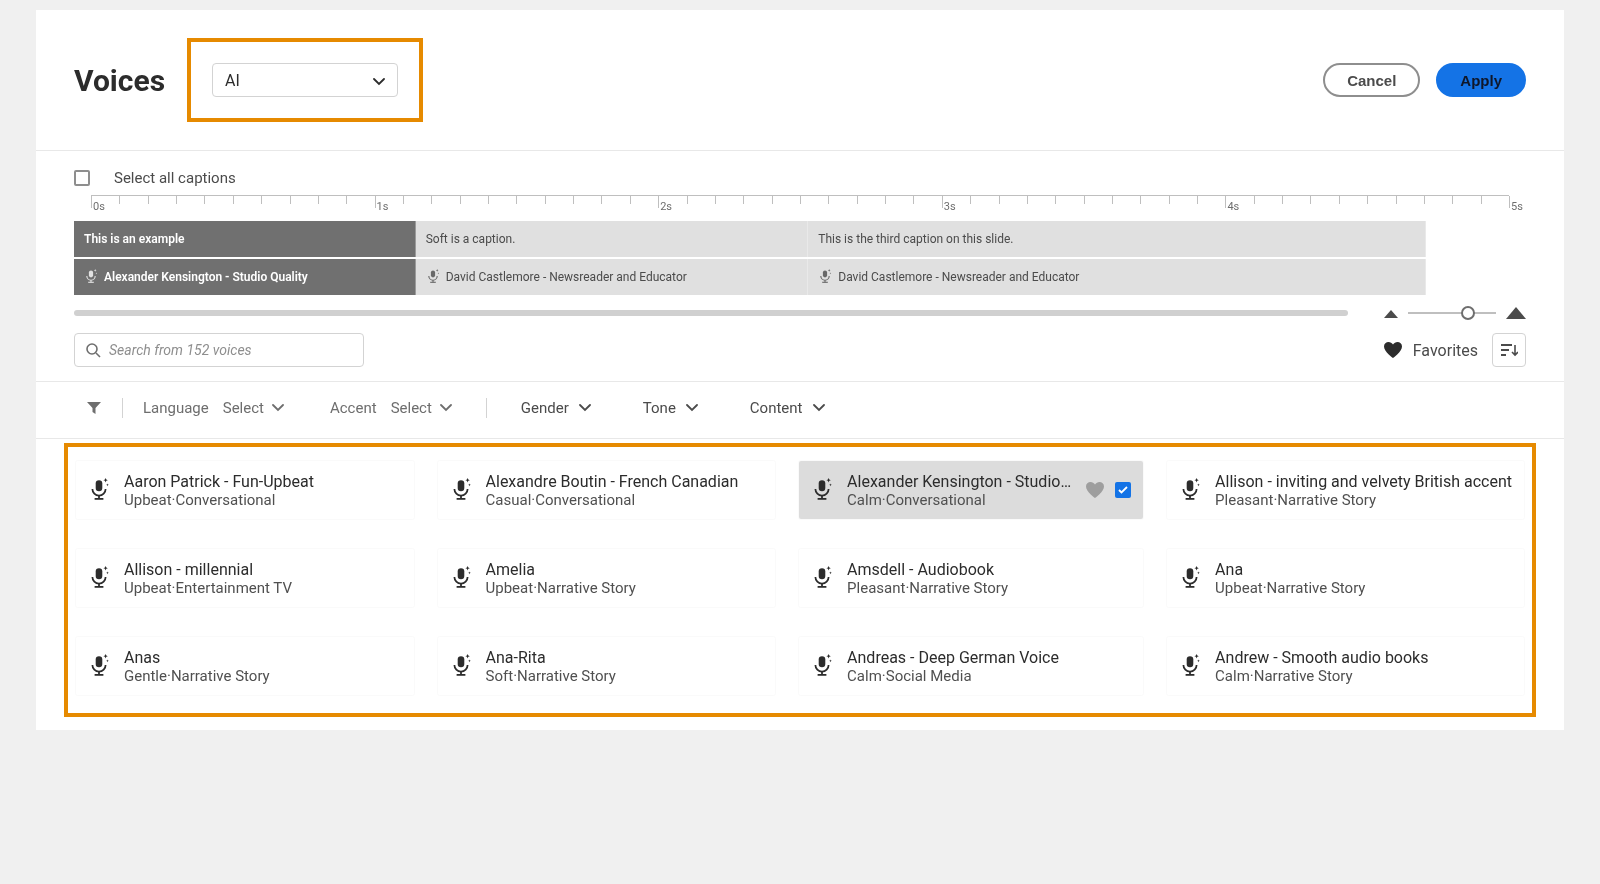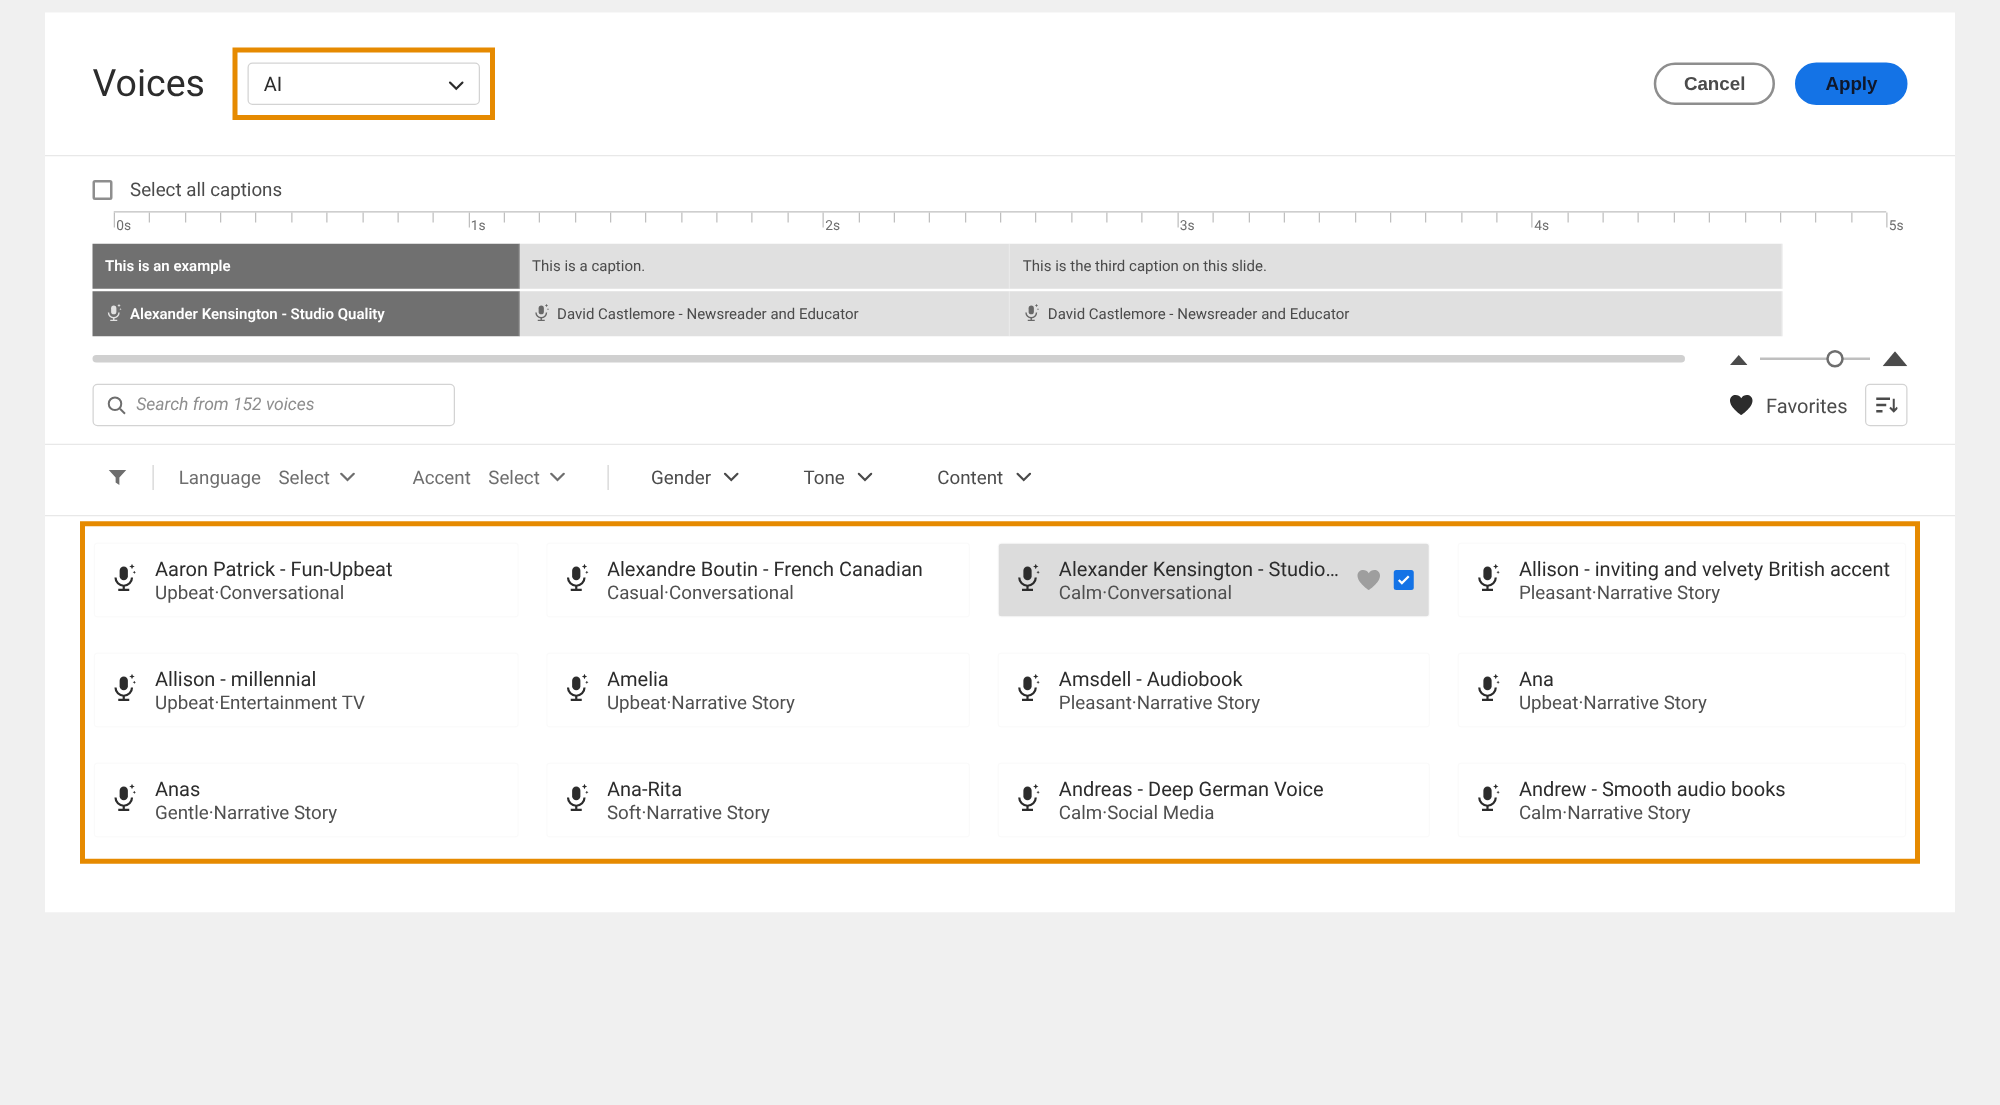--- a/index.html
+++ b/index.html
@@ -34,26 +34,26 @@
   
   .header {
     display: flex;
     align-items: center;
     padding: 0 38px 28px 38px;
     border-bottom: 1px solid #e8e8e8;
   }
   .header h1 {
     margin: 0 22px 0 0;
     font-size: 30px;
-    font-weight: 400;
+    font-weight: 700;
     color: #2c2c2c;
   }
   .voice-type-wrap {
     border: 4px solid var(--accent-orange);
-    padding: 8px;
+    padding: 21px;
     display: inline-flex;
   }
   .voice-type-select {
     width: 186px;
     height: 34px;
     border: 1px solid var(--border-gray);
     border-radius: 4px;
     background: #fff;
     display: flex;
     align-items: center;
@@ -73,21 +73,21 @@
     cursor: pointer;
     display: inline-flex;
     align-items: center;
     background: #fff;
   }
   .btn-cancel { border-color:#8e8e8e; color:#4b4b4b; margin-right:16px; }
   .btn-apply  { background: var(--accent-blue); border-color: var(--accent-blue); color:#0f172a; }
 
   
   .selectall-row {
-    display:flex; align-items:center; gap:14px;
+    display:flex; align-items:center; gap:24px;
     padding: 18px 38px 8px 38px;
     font-size:15px;
     color:#4b4b4b;
   }
   .checkbox {
     width:16px; height:16px; border:2px solid #8e8e8e; border-radius:2px;
     cursor:pointer;
   }
   .timeline {
     padding: 0 55px;
@@ -321,21 +321,21 @@
         <div class="label" style="left: calc(100% + 2px);">5s</div>
       </div>
   </div>
 
   <div class="tracks">
     <div class="track-row" id="caption-row">
         <div class="seg dark" style="width: 23.5%;">
           <span>This is an example</span>
         </div>
         <div class="seg light" style="width: 27%;">
-          <span>This is a caption.</span>
+          <span>Soft is a caption.</span>
         </div>
         <div class="seg light" style="width: 42.5%;">
           <span>This is the third caption on this slide.</span>
         </div>
       </div>
     <div class="track-row" id="voice-row">
         <div class="seg dark" style="width: 23.5%;">
           <span class="mic"><svg width="14" height="16" viewBox="0 0 20 20" style="color:#fff">
               <use href="#mic-ai"></use>
             </svg></span>

